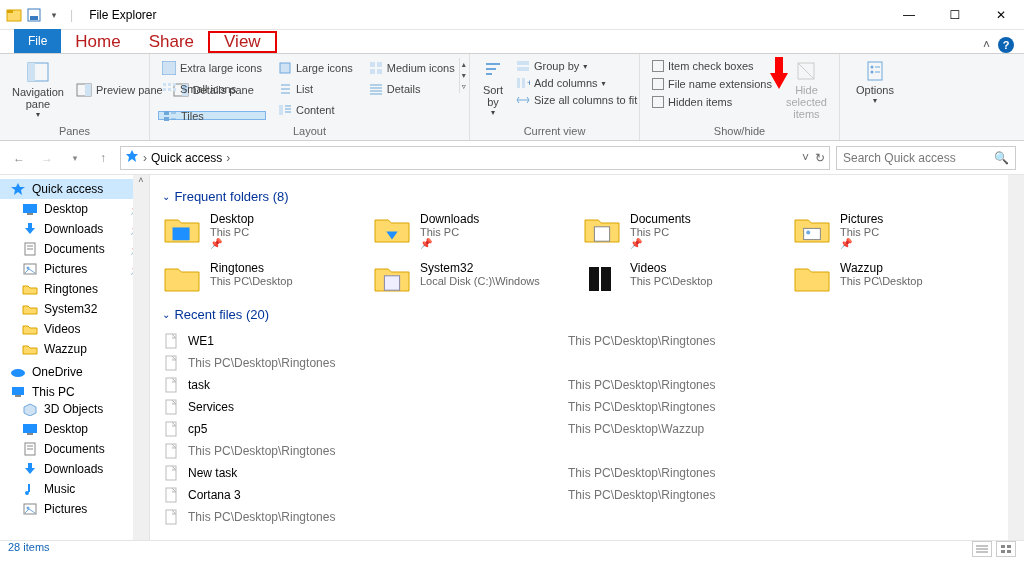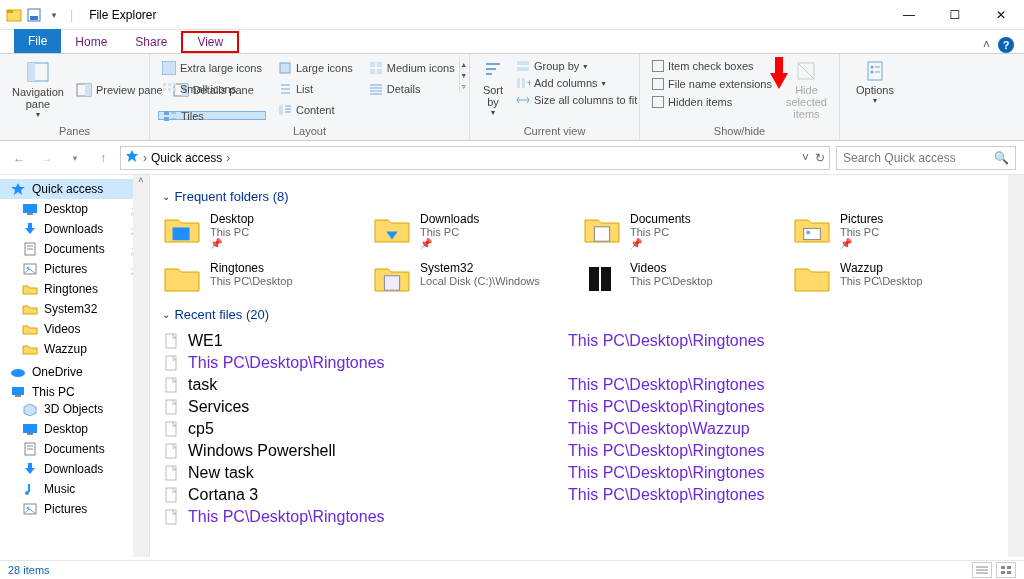--- a/index.html
+++ b/index.html
@@ -9,21 +9,21 @@
   .title-bar { height: 30px; display: flex; align-items: center; border-bottom: 1px solid #e5e5e5; background:#fff; }
   .title-left { display:flex; align-items:center; gap:4px; padding-left:6px; }
   .ticon { width:16px; height:16px; display:flex; align-items:center; justify-content:center; }
   .title-text { margin-left:8px; font-size:12px; }
   .win-controls { margin-left:auto; display:flex; }
   .win-btn { width:46px; height:30px; display:flex; align-items:center; justify-content:center; font-size:12px; }
 
   
   .tabs { height:24px; display:flex; align-items:flex-end; padding-left:14px; border-bottom:1px solid #d0d0d0; position:relative; }
   .file-tab { background:#1979ca; color:#fff; padding:4px 14px; font-size:12px; height:24px; display:flex; align-items:center; }
-  .tab { padding:4px 14px; font-size:12px; height:22px; display:flex; align-items:center; color:#701a75; }
+  .tab { padding:4px 14px; font-size:17px; height:22px; display:flex; align-items:center; color:#b91c1c; }
   .tab.highlighted { border:2px solid #e60000; }
   .tab-right { margin-left:auto; display:flex; align-items:center; padding-right:10px; gap:8px; }
   .help-icon { width:16px; height:16px; border-radius:50%; background:#0a63b3; color:#fff; display:flex; align-items:center; justify-content:center; font-size:11px; font-weight:bold; }
 
   
   .ribbon { height:87px; background:#f5f6f7; border-bottom:1px solid #d0d0d0; display:flex; }
   .rgroup { border-right:1px solid #e0e0e0; padding:4px 8px 0 8px; display:flex; flex-direction:column; justify-content:space-between; }
   .rgroup-label { text-align:center; font-size:11px; color:#666; padding:2px 0 3px 0; }
   .rcol { display:flex; flex-direction:column; align-items:center; padding:2px 4px; font-size:11px; color:#444; }
   .rcol svg, .rcol .glyph { margin-bottom:2px; }
@@ -57,26 +57,26 @@
   .content-scroll { position:absolute; right:0; top:0; bottom:0; width:16px; background:#f0f0f0; }
 
   .section-h { color:#003399; font-size:13px; margin:6px 0 8px 0; display:flex; align-items:center; gap:4px; }
   .freq-grid { display:grid; grid-template-columns:repeat(4, 1fr); gap:12px 6px; margin-bottom:10px; }
   .freq-item { display:flex; gap:8px; align-items:flex-start; }
   .freq-icon { width:40px; height:36px; display:flex; align-items:center; justify-content:center; }
   .freq-text .t1 { font-size:12px; }
   .freq-text .t2 { font-size:11px; color:#666; }
   .freq-text .t3 { font-size:10px; color:#888; }
 
-  .recent-row { display:grid; grid-template-columns:26px 380px 1fr; align-items:center; height:22px; font-size:16px; }
-  .recent-row .loc { color:#6d28d9; }
+  .recent-row { display:grid; grid-template-columns:26px 380px 1fr; align-items:center; height:22px; font-size:12px; }
+  .recent-row .loc { color:#737373; }
   .ricon { width:18px; height:18px; display:flex; align-items:center; justify-content:center; }
 
   
-  .status { position:absolute; bottom:0; left:0; right:0; height:19px; border-top:1px solid #e5e5e5; display:flex; align-items:center; padding:0 8px; font-size:11px; color:#1365b7; background:#fff; }
+  .status { position:absolute; bottom:0; left:0; right:0; height:39px; border-top:1px solid #e5e5e5; display:flex; align-items:flex-start; padding:0 8px; font-size:11px; color:#1365b7; background:#fff; }
   .status .view-icons { margin-left:auto; display:flex; gap:4px; }
   .vicon { width:20px; height:16px; border:1px solid #ccc; display:flex; align-items:center; justify-content:center; }
 
   
   .folder-svg { fill:#ffd969; stroke:#d9a400; }
 </style>
 </head>
 <body>
 
 <div class="title-bar">
@@ -649,21 +649,20 @@
       <div>cp5</div>
       <div class="loc">This PC\Desktop\Wazzup</div>
     </div>
     <div class="recent-row">
       <div class="ricon">
               <svg width="16" height="16">
                 <rect x="3" y="1" width="10" height="14" fill="#fff" stroke="#bbb"></rect>
                 <polyline points="9,1 13,5 9,5" fill="#eee" stroke="#bbb"></polyline>
               </svg>
             </div>
-      <div>Windows Powershell</div>
       <div class="loc">This PC\Desktop\Ringtones</div>
     </div>
     <div class="recent-row">
       <div class="ricon">
               <svg width="16" height="16">
                 <rect x="3" y="1" width="10" height="14" fill="#fff" stroke="#bbb"></rect>
                 <polyline points="9,1 13,5 9,5" fill="#eee" stroke="#bbb"></polyline>
               </svg>
             </div>
       <div>New task</div>

